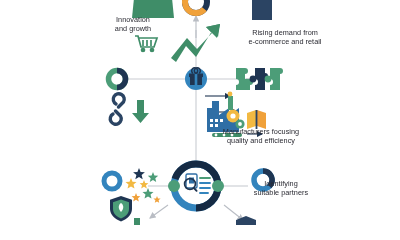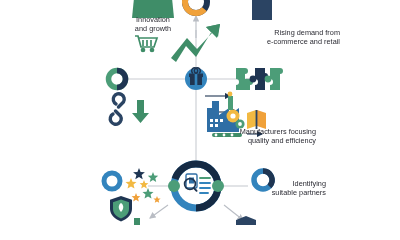--- a/index.html
+++ b/index.html
@@ -16,21 +16,21 @@
   .lbl{
     position:absolute;
     color:#2b2b33;
     font-size:7.3px;
     line-height:8.6px;
     letter-spacing:.02px;
     white-space:pre-line;
     font-family:"Liberation Sans","DejaVu Sans",sans-serif;
   }
   .lbl.c{text-align:center;}
-  .lbl.l{text-align:right;}
+  .lbl.l{text-align:center;}
 </style>
 </head>
 <body>
 
 <div id="stage">
 
   <svg width="400" height="225" viewBox="0 0 400 225">
     <defs>
       <marker id="arrGray" markerWidth="6" markerHeight="6" refX="5" refY="3" orient="auto">
         <path d="M0,0 L6,3 L0,6 z" fill="#b9bdc4"></path>
@@ -190,21 +190,21 @@
       <circle cx="263" cy="180" r="9" fill="none" stroke="#3384bd" stroke-width="5.5"></circle>
       <path d="M263,171 a9,9 0 0 1 6.4,15.4" fill="none" stroke="#1f3552" stroke-width="5.5"></path>
     </g>
 
     <g>
       <rect x="134" y="218" width="6" height="10" fill="#3f8d68"></rect>
       <path d="M236,220 l10,-4 l10,4 l0,12 l-20,0 z" fill="#2b4463"></path>
     </g>
   </svg>
 
-  <div class="lbl c" style="left:116px;top:16px;width:74px;">Innovation
+  <div class="lbl c" style="left:96px;top:16px;width:74px;">Innovation
 and growth</div>
 
   <div class="lbl l" style="left:230px;top:29px;width:110px;">Rising demand from
 e-commerce and retail</div>
 
 
   <div class="lbl l" style="left:236px;top:180px;width:90px;">Identifying
 suitable partners</div>
 
   <div class="lbl l" style="left:206px;top:128px;width:110px;">Manufacturers focusing

